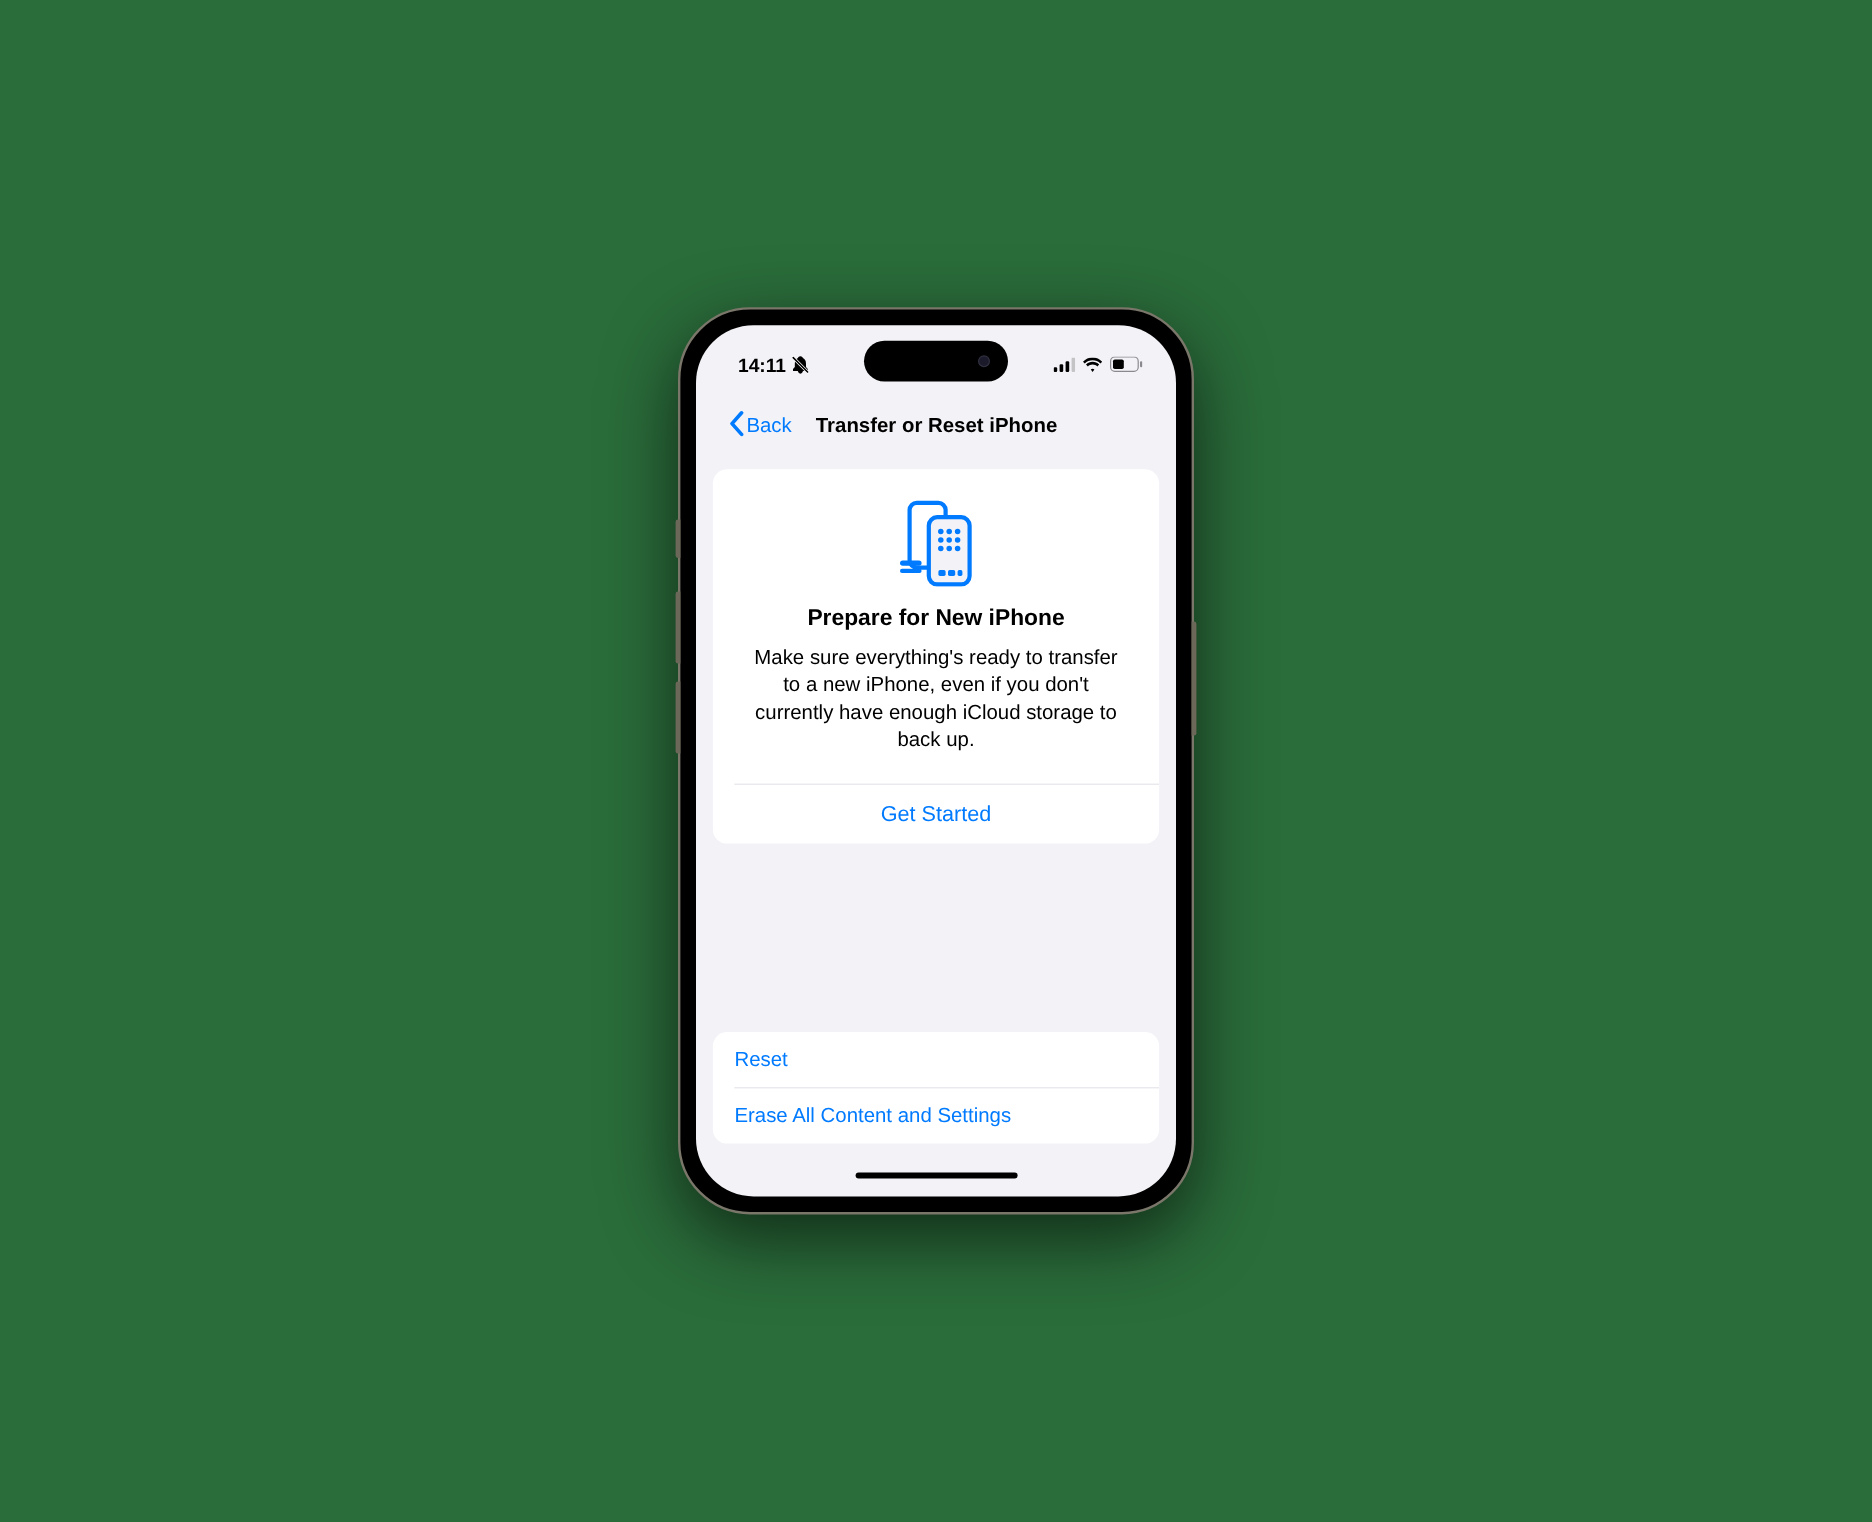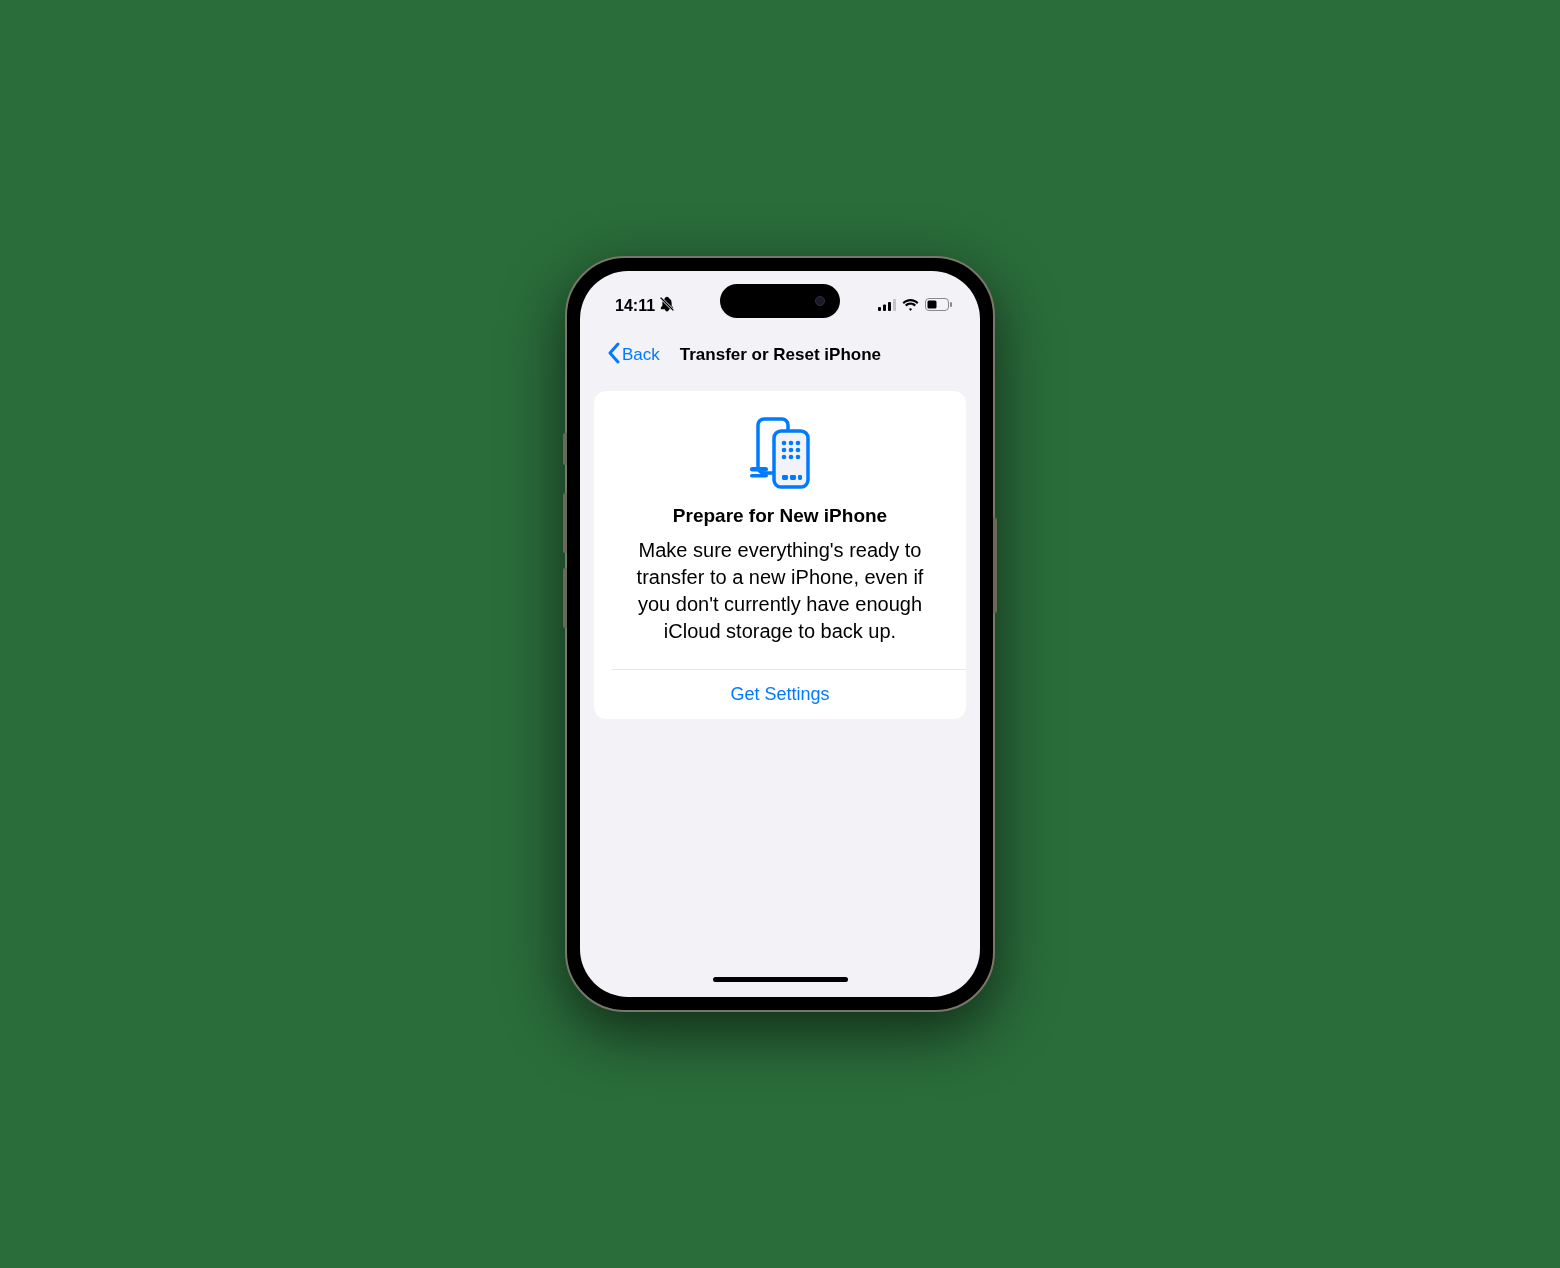--- a/index.html
+++ b/index.html
@@ -129,21 +129,21 @@
       display: flex;
       justify-content: center;
     }
     .prepare-title {
       font-size: 19px;
       font-weight: 600;
       color: #000;
       margin-bottom: 10px;
     }
     .prepare-desc {
-      font-size: 20px;
+      font-size: 17px;
       color: #000;
       line-height: 1.35;
       padding: 0 8px;
     }
     .divider {
       height: 1px;
       background: #e5e5ea;
       margin-left: 18px;
     }
     .get-started {
@@ -260,25 +260,30 @@
               <circle cx="52" cy="44" r="2.3" fill="#007aff"></circle>
               <rect x="36" y="62" width="6" height="5" rx="1.4" fill="#007aff"></rect>
               <rect x="44" y="62" width="6" height="5" rx="1.4" fill="#007aff"></rect>
               <rect x="52" y="62" width="4" height="5" rx="1.4" fill="#007aff"></rect>
             </svg>
           </div>
           <div class="prepare-title">Prepare for New iPhone</div>
           <div class="prepare-desc">Make sure everything's ready to transfer to a new iPhone, even if you don't currently have enough iCloud storage to back up.</div>
         </div>
         <div class="divider"></div>
-        <div class="get-started">Get Settings</div>
+        <div class="get-started">Get Started</div>
       </div>
 
       <div class="spacer"></div>
 
+      <div class="bottom-list">
+        <div class="list-item">Reset</div>
+        <div class="divider"></div>
+        <div class="list-item">Erase All Content and Settings</div>
+      </div>
     </div>
 
     <div class="home-indicator">
       <div class="home-bar"></div>
     </div>
 
   </div>
 </div>
 
 </body></html>

